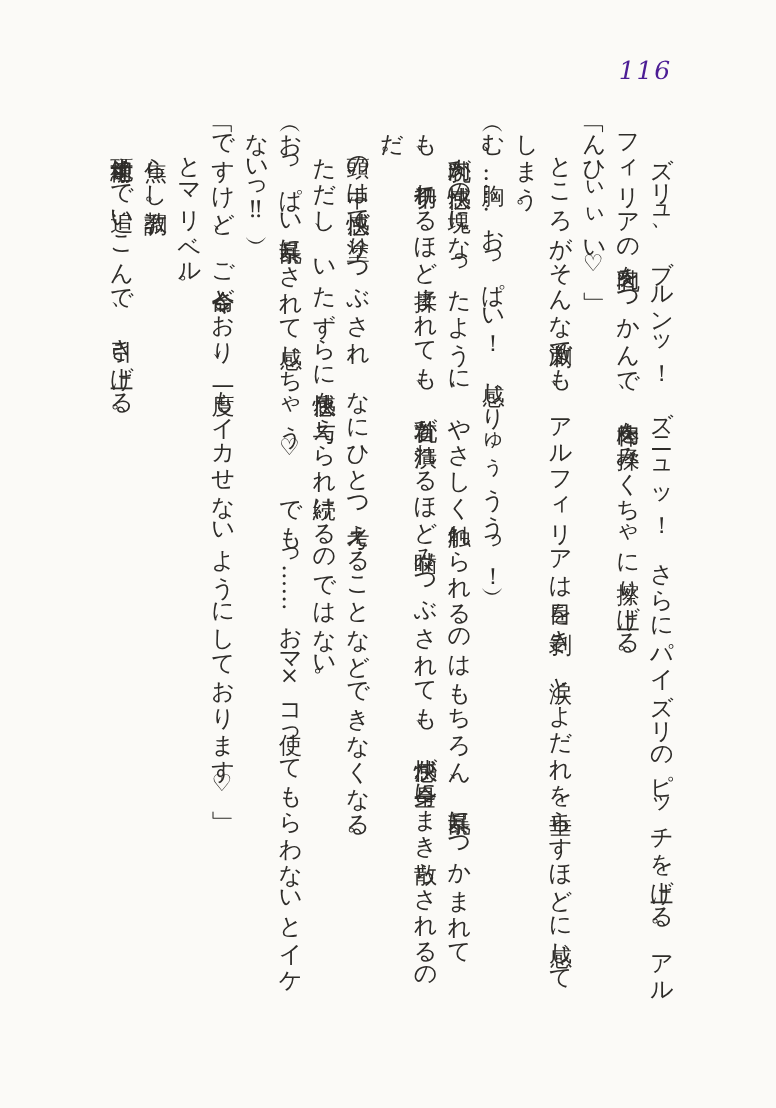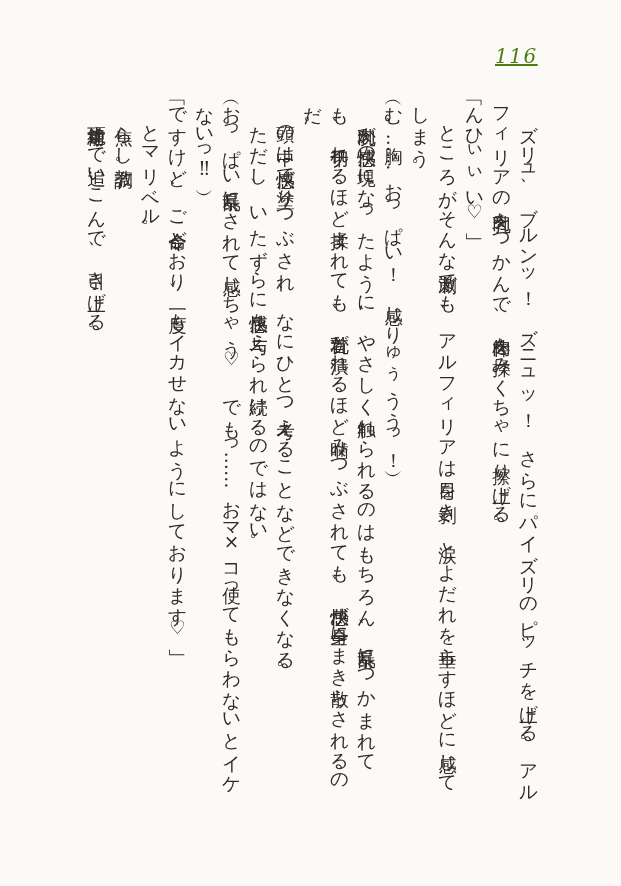--- a/index.html
+++ b/index.html
@@ -47,21 +47,21 @@
     text-indent: 0;
   }
   .text-area p.indent {
     text-indent: 1em;
   }
 </style>
 </head>
 <body style="background: rgb(251, 250, 247);">
 
 <div class="page">
-  <div class="page-number" style="color: #4d7c0f; text-decoration: underline;">116</div>
+  <div class="page-number" style="color: #4c1d95;">116</div>
   <div class="text-area" style="color: rgb(46, 44, 41);">
       <p class="indent">ズリュ、ブルンッ！　ズニュッ！　さらにパイズリのピッチを上げる。アルフィリアの乳肉をつかんで、肉棒を揉みくちゃに擦り上げる。</p>
       <p>「んひぃぃい♡」</p>
       <p class="indent">ところがそんな刺激でも、アルフィリアは目を剝き、涙とよだれを垂らすほどに感じてしまう。</p>
       <p>（む、胸……おっぱい！　感じりゅぅううっ！）</p>
       <p class="indent">乳肉が快感の塊になったように、やさしく触れられるのはもちろん、乱暴につかまれても、千切れるほど揉まれても、乳首が潰れるほど噛みつぶされても、快感が全身にまき散らされるのだ。</p>
       <p class="indent">頭の中は快感で塗りつぶされ、なにひとつ考えることなどできなくなる。</p>
       <p class="indent">ただし、いたずらに快感を与えられ続けるのではない。</p>
       <p>（おっぱい乱暴にされて感じちゃう♡　でもっ……おマ×コ使ってもらわないとイケないっ‼）</p>
       <p>「ですけど、ご命令どおり、一度もイカせないようにしております♡」</p>

